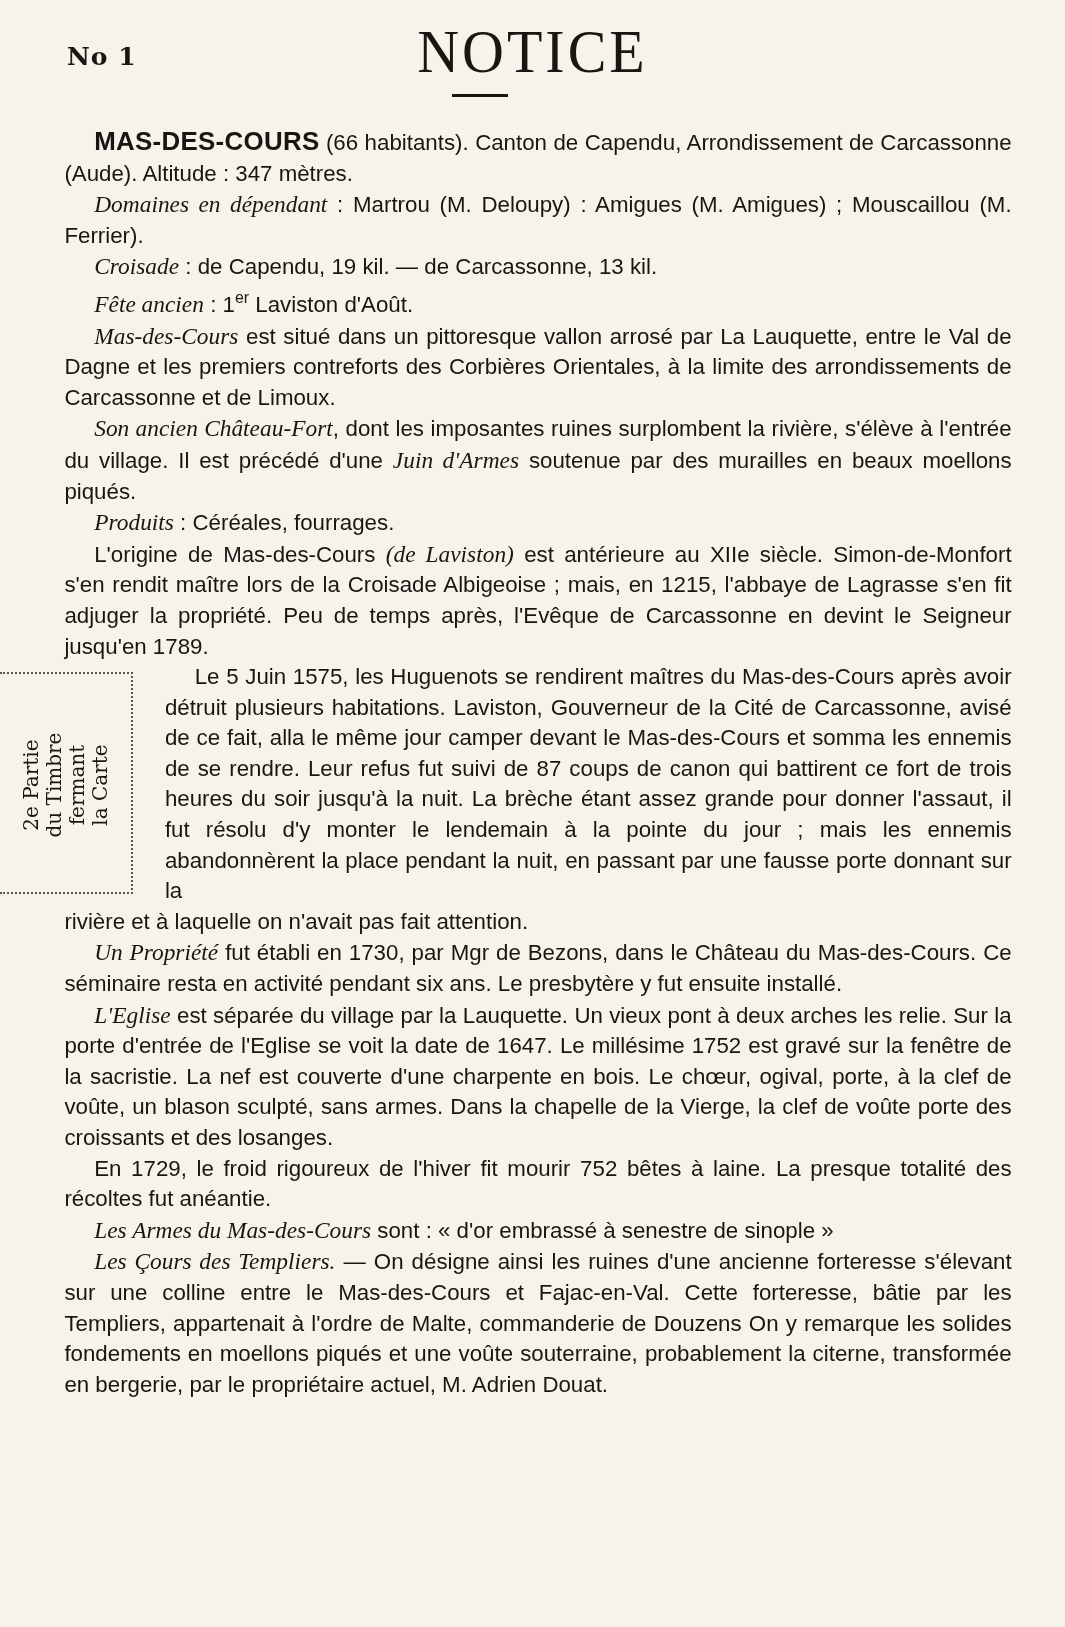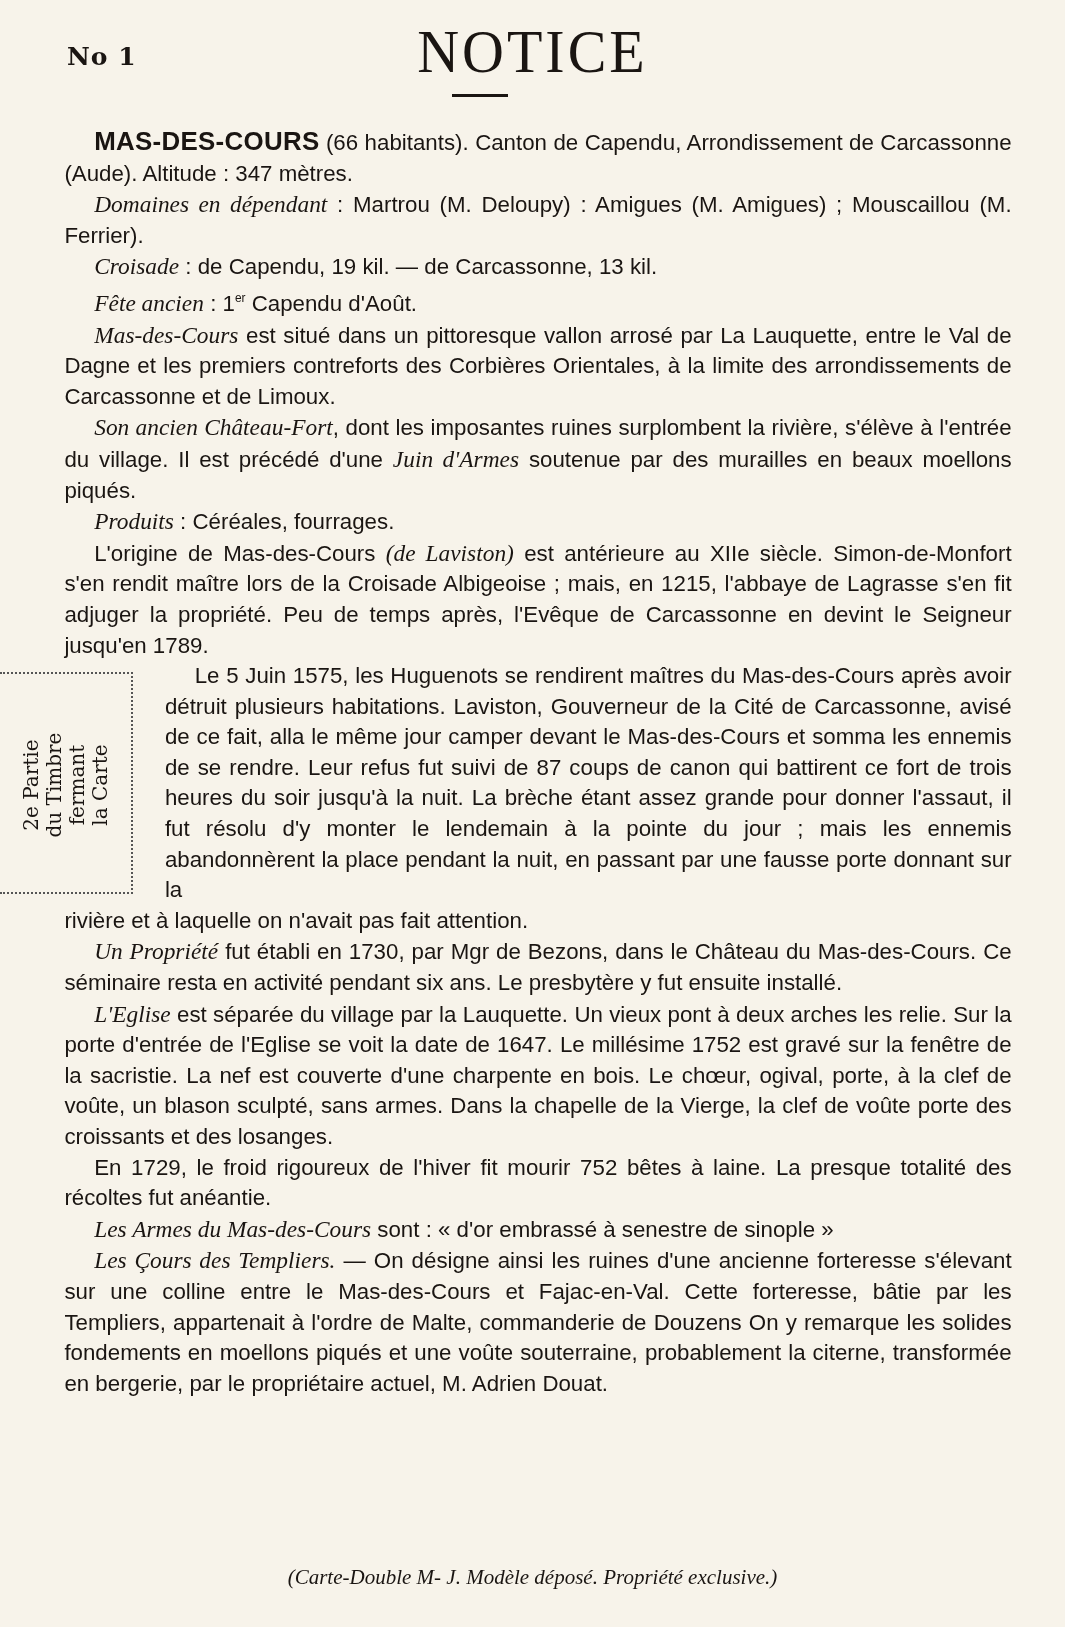--- a/index.html
+++ b/index.html
@@ -44,21 +44,21 @@
   .stamp-text {
     position: absolute; left: 66px; top: 111px;
     transform: translate(-50%, -50%) rotate(-90deg);
     font-family: "DejaVu Serif", serif; font-size: 20px; line-height: 23px;
     text-align: center; white-space: nowrap; width: 180px;
   }
   .footer {
     position: absolute; left: 0; right: 0; top: 1565px; text-align: center;
     font-family: "Liberation Serif", serif; font-style: italic; font-size: 21px;
   }
-  sup { font-size: 12px; vertical-align: 9px; }
+  sup { font-size: 16px; vertical-align: 9px; }
 </style>
 </head>
 <body>
 
 <div class="page">
   <div class="number">No 1</div>
   <div class="title">NOTICE</div>
   <div class="title-rule"></div>
 
   <div class="stamp">
@@ -67,29 +67,28 @@
       <div>du Timbre</div>
       <div>fermant</div>
       <div>la Carte</div>
     </div>
   </div>
 
   <div class="body">
     <p class="p"><span class="lead">MAS-DES-COURS</span><span> (66 habitants). Canton de Capendu, Arrondissement de Carcassonne (Aude). Altitude : 347 mètres.</span></p>
     <p class="p"><i>Domaines en dépendant</i><span> : Martrou (M. Deloupy) : Amigues (M. Amigues) ; Mouscaillou (M. Ferrier).</span></p>
     <p class="p"><i>Croisade</i><span> : de Capendu, 19 kil. — de Carcassonne, 13 kil.</span></p>
-    <p class="p"><i>Fête ancien</i><span> : 1</span><sup>er</sup><span> Capendu d'Août.</span></p>
+    <p class="p"><i>Fête ancien</i><span> : 1</span><sup>er</sup><span> Laviston d'Août.</span></p>
 
     <p class="p"><i>Mas-des-Cours</i><span> est situé dans un pittoresque vallon arrosé par La Lauquette, entre le Val de Dagne et les premiers contreforts des Corbières Orientales, à la limite des arrondissements de Carcassonne et de Limoux.</span></p>
     <p class="p"><i>Son ancien Château-Fort</i><span>, dont les imposantes ruines surplombent la rivière, s'élève à l'entrée du village. Il est précédé d'une </span><i>Juin d'Armes</i><span> soutenue par des murailles en beaux moellons piqués.</span></p>
     <p class="p"><i>Produits</i><span> : Céréales, fourrages.</span></p>
     <p class="p"><span>L'origine de Mas-des-Cours </span><i>(de Laviston)</i><span> est antérieure au XIIe siècle. Simon-de-Monfort s'en rendit maître lors de la Croisade Albigeoise ; mais, en 1215, l'abbaye de Lagrasse s'en fit adjuger la propriété. Peu de temps après, l'Evêque de Carcassonne en devint le Seigneur jusqu'en 1789.</span></p>
     <p class="p indented-block"><span>Le 5 Juin 1575, les Huguenots se rendirent maîtres du Mas-des-Cours après avoir détruit plusieurs habitations. Laviston, Gouverneur de la Cité de Carcassonne, avisé de ce fait, alla le même jour camper devant le Mas-des-Cours et somma les ennemis de se rendre. Leur refus fut suivi de 87 coups de canon qui battirent ce fort de trois heures du soir jusqu'à la nuit. La brèche étant assez grande pour donner l'assaut, il fut résolu d'y monter le lendemain à la pointe du jour ; mais les ennemis abandonnèrent la place pendant la nuit, en passant par une fausse porte donnant sur la</span></p>
     <p class="p noindent"><span>rivière et à laquelle on n'avait pas fait attention.</span></p>
     <p class="p"><i>Un Propriété</i><span> fut établi en 1730, par Mgr de Bezons, dans le Château du Mas-des-Cours. Ce séminaire resta en activité pendant six ans. Le presbytère y fut ensuite installé.</span></p>
     <p class="p"><i>L'Eglise</i><span> est séparée du village par la Lauquette. Un vieux pont à deux arches les relie. Sur la porte d'entrée de l'Eglise se voit la date de 1647. Le millésime 1752 est gravé sur la fenêtre de la sacristie. La nef est couverte d'une charpente en bois. Le chœur, ogival, porte, à la clef de voûte, un blason sculpté, sans armes. Dans la chapelle de la Vierge, la clef de voûte porte des croissants et des losanges.</span></p>
     <p class="p"><span>En 1729, le froid rigoureux de l'hiver fit mourir 752 bêtes à laine. La presque totalité des récoltes fut anéantie.</span></p>
     <p class="p"><i>Les Armes du Mas-des-Cours</i><span> sont : « d'or embrassé à senestre de sinople »</span></p>
     <p class="p"><i>Les Çours des Templiers.</i><span> — On désigne ainsi les ruines d'une ancienne forteresse s'élevant sur une colline entre le Mas-des-Cours et Fajac-en-Val. Cette forteresse, bâtie par les Templiers, appartenait à l'ordre de Malte, commanderie de Douzens On y remarque les solides fondements en moellons piqués et une voûte souterraine, probablement la citerne, transformée en bergerie, par le propriétaire actuel, M. Adrien Douat.</span></p>
   </div>
 
-  <div class="footer">(Carte-Double M- J. Modèle déposé. Propriété exclusive.)</div>
 </div>
 
 </body></html>

